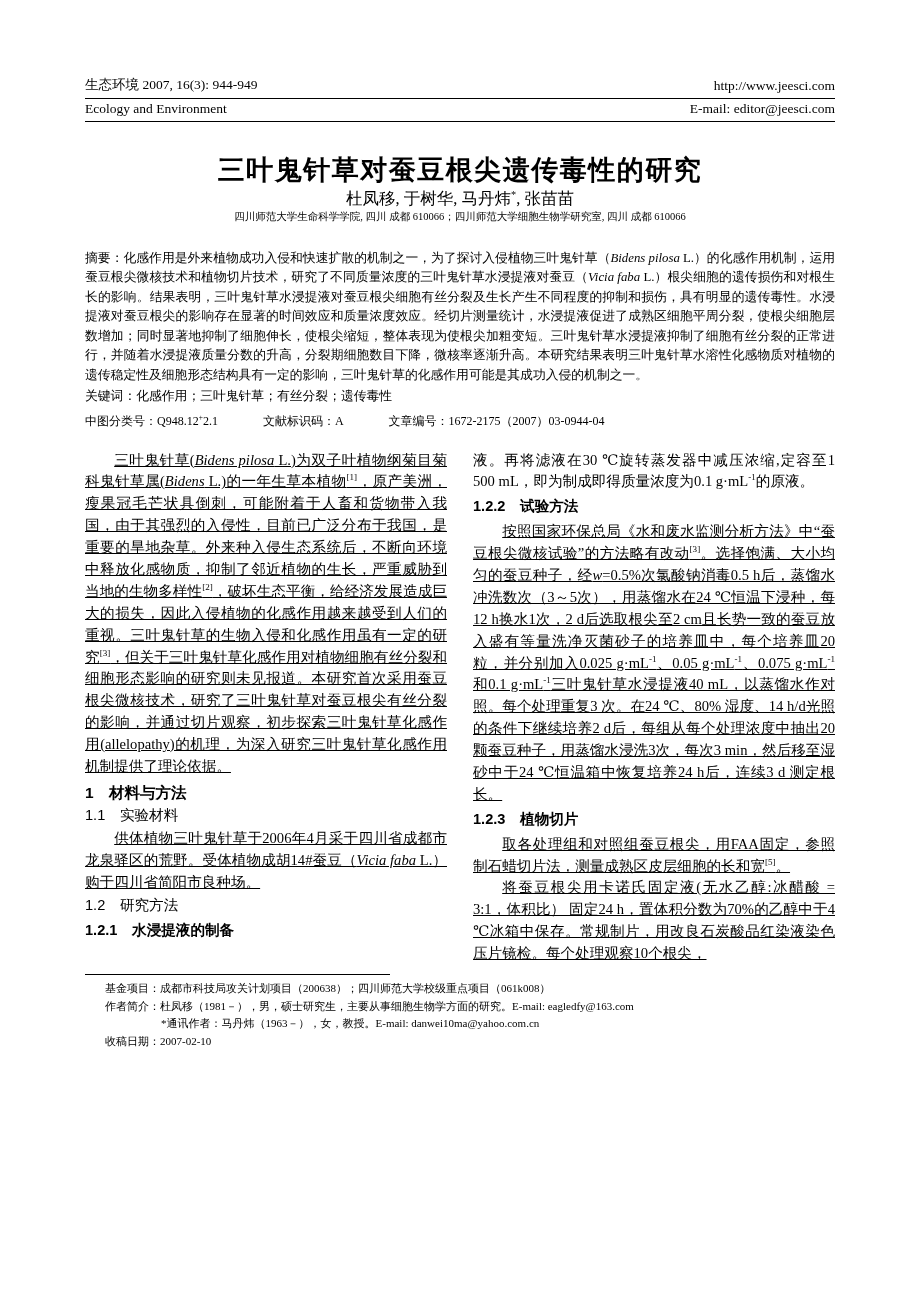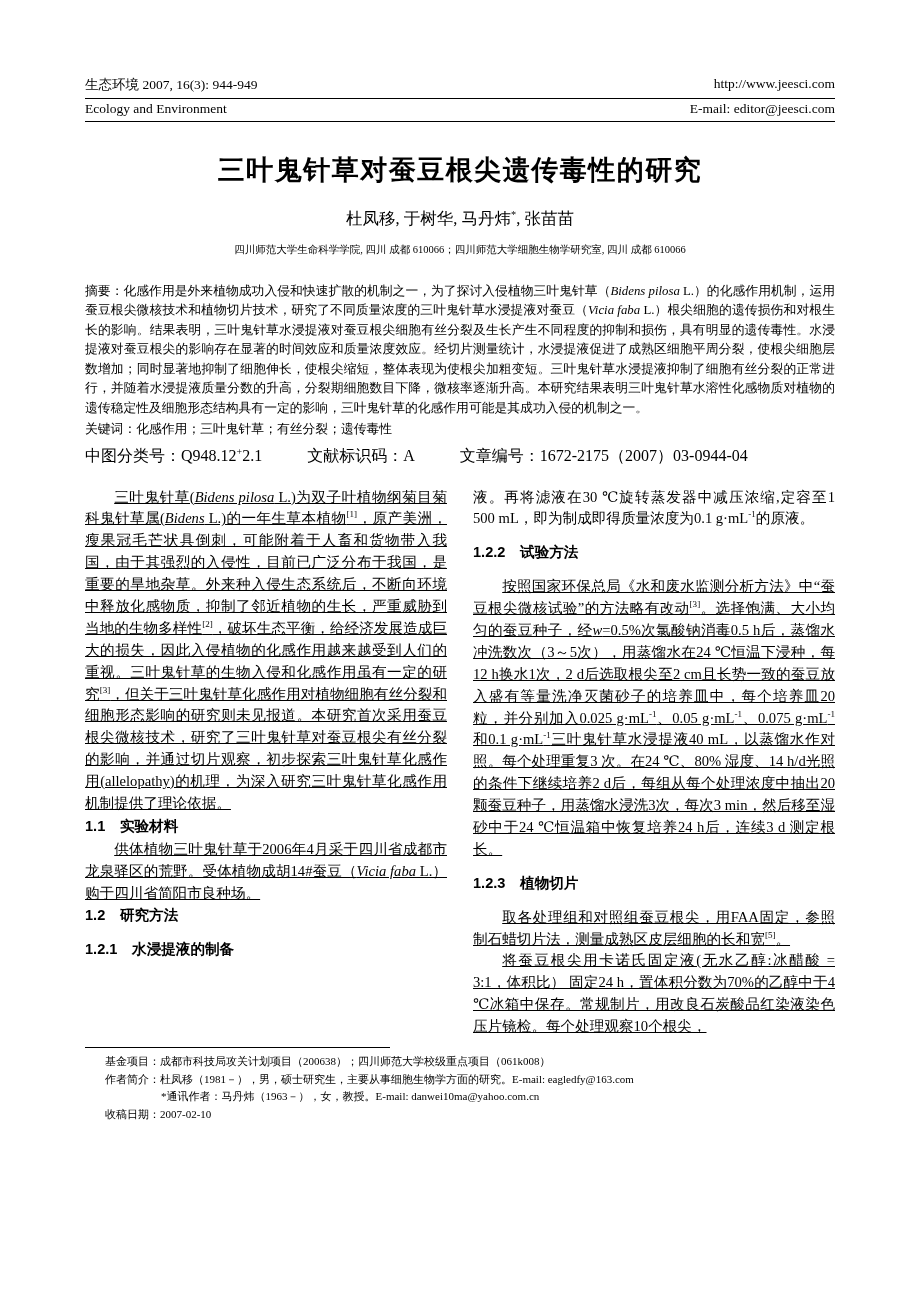--- a/index.html
+++ b/index.html
@@ -10,39 +10,39 @@
   }
   .page {
     width: 920px; height: 1302px;
     padding: 74px 85px 0 85px;
     box-sizing: border-box;
     position: relative;
     overflow: hidden;
     background: #ffffff;
   }
   
-  .hdr-row { display: flex; justify-content: space-between; align-items: flex-start; padding: 2px 0 4px 0; }
+  .hdr-row { display: flex; justify-content: space-between; align-items: flex-end; padding: 2px 0 4px 0; }
   .hdr-text { font-size: 13.5px; }
   .hdr-rule { border-top: 1px solid #000; }
   
   .title { margin-top: 30px; text-align: center; font-size: 27px; font-weight: bold; letter-spacing: 1.5px; }
-  .authors { margin-top: 20px; text-align: center; font-size: 16.5px; }
-  .affil { margin-top: 13px; text-align: center; font-size: 10.5px; }
+  .authors { text-align: center; font-size: 16.5px; }
+  .affil { text-align: center; font-size: 10.5px; }
   
   .abstract { margin-top: 25px; font-size: 12.8px; line-height: 1.52; text-align: justify; }
   .kw { margin-top: 2px; font-size: 12.8px; line-height: 1.52; }
-  .meta { display: flex; gap: 45px; margin-top: 6px; font-size: 16px; }
+  .meta { display: flex; gap: 45px; margin-top: 6px; font-size: 12px; }
   
   .columns { display: flex; gap: 26px; margin-top: 20px; }
   .col { width: 362px; font-size: 14.6px; line-height: 1.5; text-align: justify; }
   .para { margin: 0; }
   .indent { text-indent: 2em; text-decoration: underline; }
   .sec-h1 { font-weight: bold; font-size: 15.5px; margin: 3px 0 1px 0; font-family: "Liberation Sans", "DejaVu Sans", sans-serif; }
-  .sec-h2 { font-weight: bold; margin: 1px 0; font-family: "Liberation Sans", "DejaVu Sans", sans-serif; }
-  .sec-h3 { font-weight: bold; margin: 12px 0; font-family: "Liberation Sans", "DejaVu Sans", sans-serif; }
+  .sec-h2 { font-weight: normal; margin: 1px 0; font-family: "Liberation Sans", "DejaVu Sans", sans-serif; }
+  .sec-h3 { font-weight: bold; margin: 3px 0; font-family: "Liberation Sans", "DejaVu Sans", sans-serif; }
   
   .foot-rule { width: 305px; border-top: 1px solid #000; margin-top: 9px; }
   .footnotes { margin: 5px 0 0 20px; font-size: 11px; line-height: 1.6; }
   .foot-note { margin: 0; }
   .indented { margin-left: 56px; }
   sup { font-size: 0.62em; vertical-align: super; line-height: 0; }
   i { font-style: italic; }
 </style>
 </head>
 <body>
@@ -74,20 +74,21 @@
 
   <div class="meta">
     <span>中图分类号：Q948.12<sup>+</sup>2.1</span>
     <span>文献标识码：A</span>
     <span>文章编号：1672-2175（2007）03-0944-04</span>
   </div>
 
   <div class="columns">
     <div class="col">
         <div class="para indent">三叶鬼针草(<i>Bidens pilosa</i> L.)为双子叶植物纲菊目菊科鬼针草属(<i>Bidens</i> L.)的一年生草本植物<sup>[1]</sup>，原产美洲，瘦果冠毛芒状具倒刺，可能附着于人畜和货物带入我国，由于其强烈的入侵性，目前已广泛分布于我国，是重要的旱地杂草。外来种入侵生态系统后，不断向环境中释放化感物质，抑制了邻近植物的生长，严重威胁到当地的生物多样性<sup>[2]</sup>，破坏生态平衡，给经济发展造成巨大的损失，因此入侵植物的化感作用越来越受到人们的重视。三叶鬼针草的生物入侵和化感作用虽有一定的研究<sup>[3]</sup>，但关于三叶鬼针草化感作用对植物细胞有丝分裂和细胞形态影响的研究则未见报道。本研究首次采用蚕豆根尖微核技术，研究了三叶鬼针草对蚕豆根尖有丝分裂的影响，并通过切片观察，初步探索三叶鬼针草化感作用(allelopathy)的机理，为深入研究三叶鬼针草化感作用机制提供了理论依据。</div>
+        <div class="sec-h1">1　材料与方法</div>
         <div class="sec-h2">1.1　实验材料</div>
         <div class="para indent">供体植物三叶鬼针草于2006年4月采于四川省成都市龙泉驿区的荒野。受体植物成胡14#蚕豆（<i>Vicia faba</i> L.）购于四川省简阳市良种场。</div>
         <div class="sec-h2">1.2　研究方法</div>
         <div class="sec-h3">1.2.1　水浸提液的制备</div>
       </div>
     <div class="col">
         <div class="para">液。再将滤液在30 ℃旋转蒸发器中减压浓缩,定容至1 500 mL，即为制成即得质量浓度为0.1 g·mL<sup>-1</sup>的原液。</div>
         <div class="sec-h3">1.2.2　试验方法</div>
         <div class="para indent">按照国家环保总局《水和废水监测分析方法》中“蚕豆根尖微核试验”的方法略有改动<sup>[3]</sup>。选择饱满、大小均匀的蚕豆种子，经<i>w</i>=0.5%次氯酸钠消毒0.5 h后，蒸馏水冲洗数次（3～5次），用蒸馏水在24 ℃恒温下浸种，每12 h换水1次，2 d后选取根尖至2 cm且长势一致的蚕豆放入盛有等量洗净灭菌砂子的培养皿中，每个培养皿20粒，并分别加入0.025 g·mL<sup>-1</sup>、0.05 g·mL<sup>-1</sup>、0.075 g·mL<sup>-1</sup>和0.1 g·mL<sup>-1</sup>三叶鬼针草水浸提液40 mL，以蒸馏水作对照。每个处理重复3 次。在24 ℃、80% 湿度、14 h/d光照的条件下继续培养2 d后，每组从每个处理浓度中抽出20颗蚕豆种子，用蒸馏水浸洗3次，每次3 min，然后移至湿砂中于24 ℃恒温箱中恢复培养24 h后，连续3 d 测定根长。</div>
         <div class="sec-h3">1.2.3　植物切片</div>

